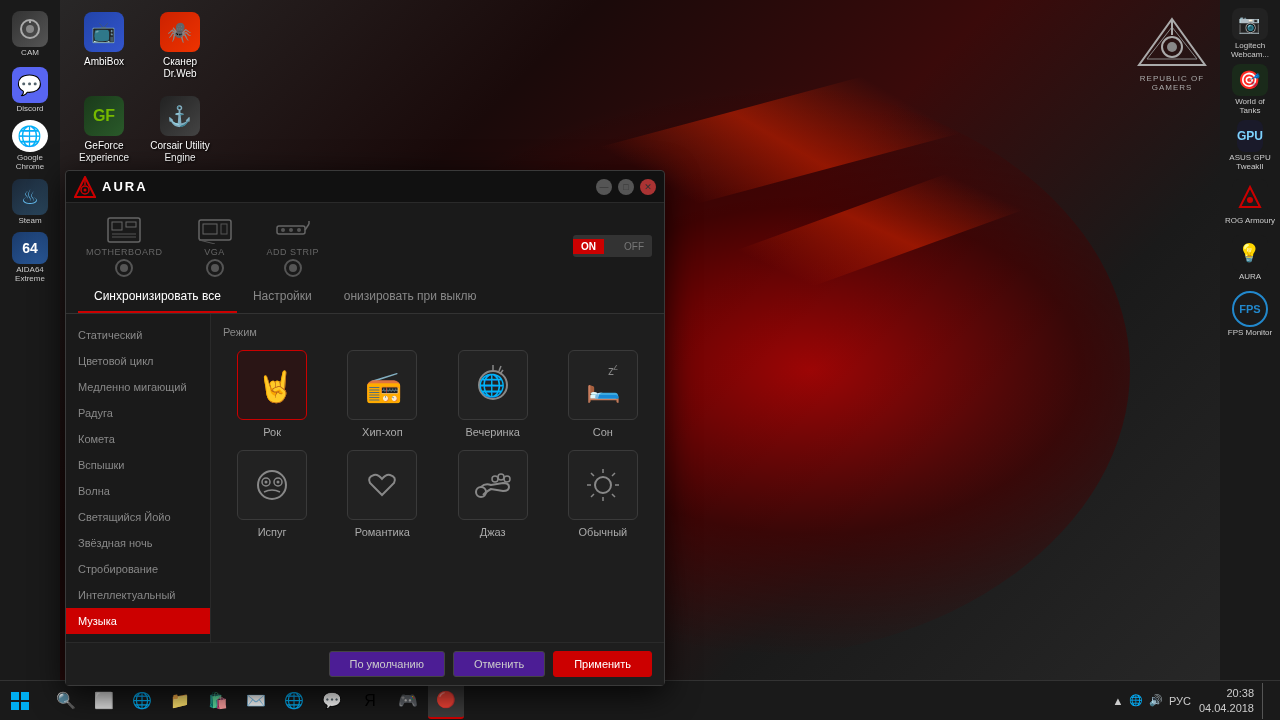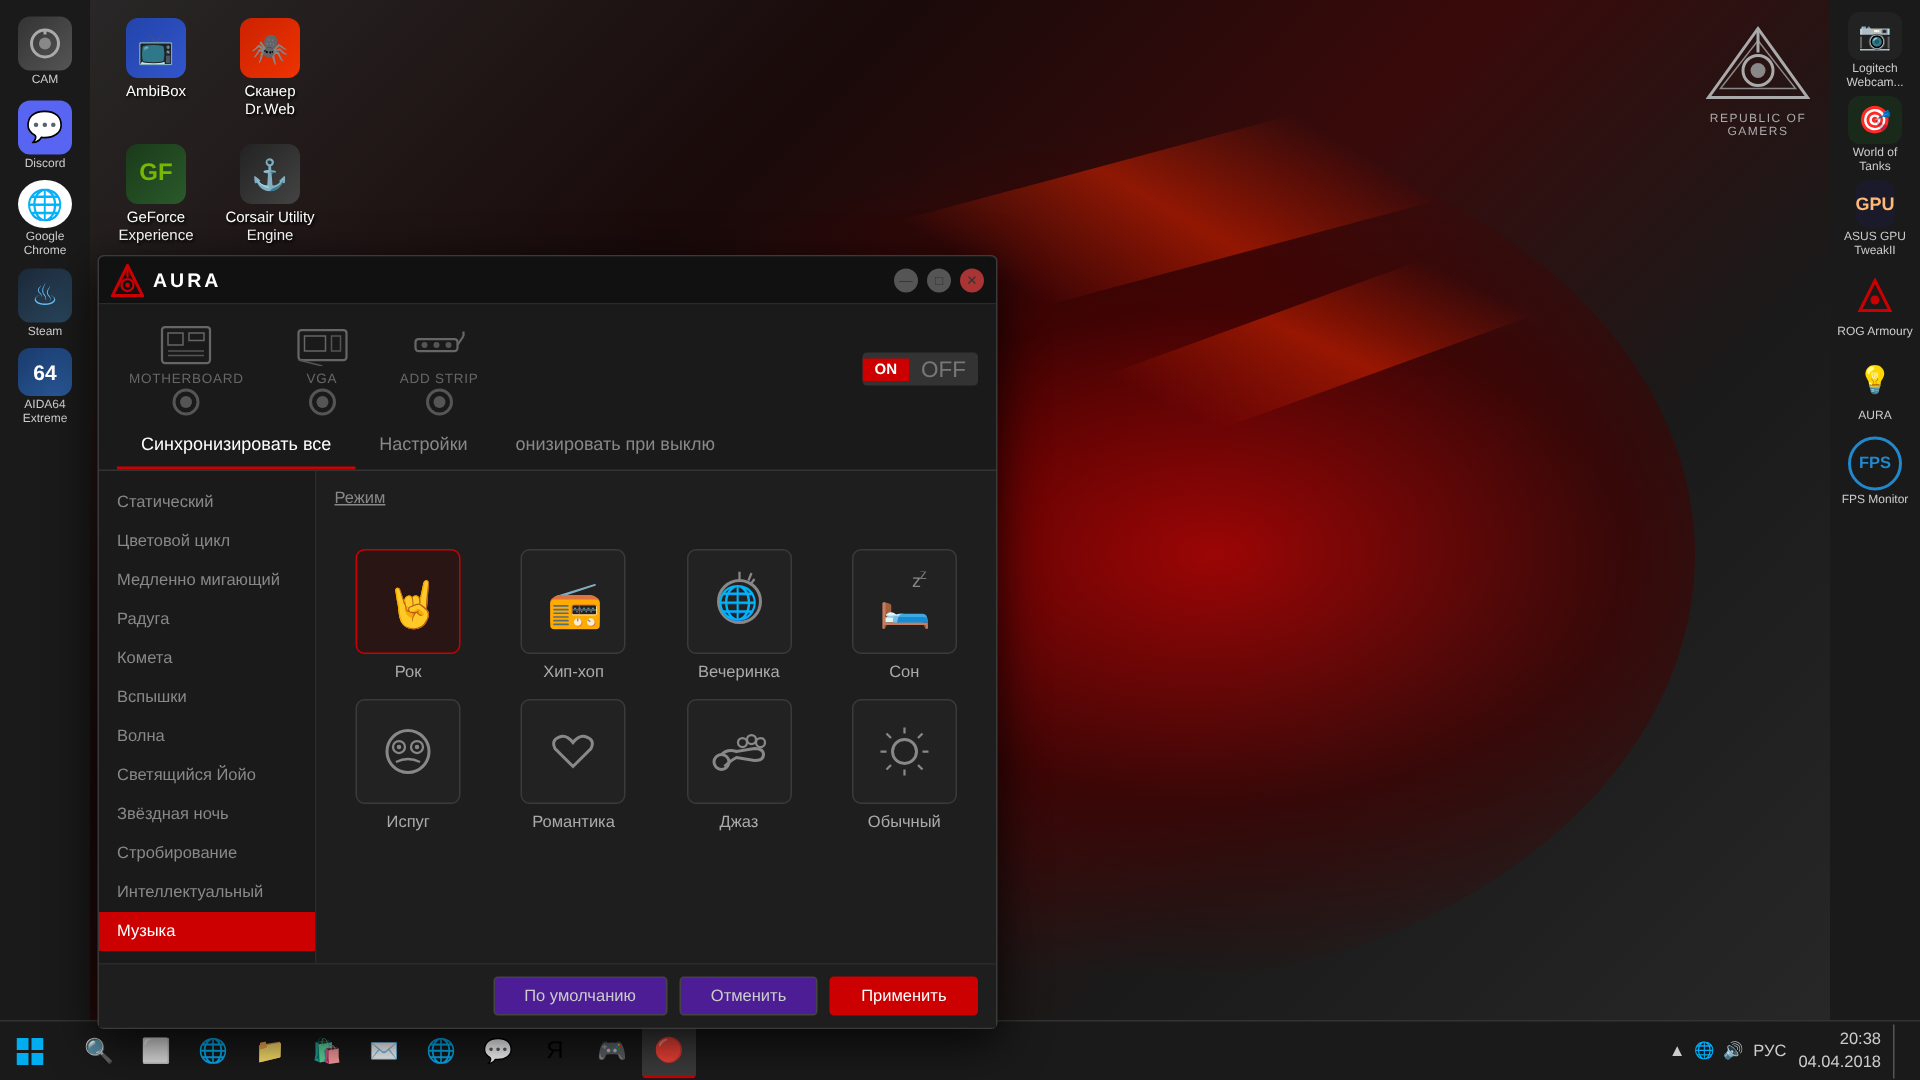--- a/index.html
+++ b/index.html
@@ -319,38 +319,38 @@
       display: flex;
       align-items: center;
       justify-content: center;
     }
 
     
     .power-toggle {
       margin-left: auto;
       display: flex;
       align-items: center;
-      gap: 0;
+      gap: 12px;
       background: #333;
       border-radius: 3px;
       overflow: hidden;
       height: 22px;
     }
 
     .toggle-on {
       padding: 2px 8px;
       font-size: 10px;
       font-weight: bold;
       background: #cc0000;
       color: white;
     }
 
     .toggle-off {
       padding: 2px 8px;
-      font-size: 15px;
+      font-size: 10px;
       color: #777;
     }
 
     
     .nav-tabs {
       display: flex;
       gap: 0;
       background: #1a1a1a;
       border-bottom: 1px solid #333;
       padding: 0 12px;
@@ -397,22 +397,21 @@
 
     
     .aura-main {
       flex: 1;
       padding: 12px;
     }
 
     .mode-label {
       font-size: 11px;
       color: #888;
-      margin-bottom: 28px;
-      text-decoration: underline;
+      margin-bottom: 12px;
     }
 
     .mode-grid {
       display: grid;
       grid-template-columns: repeat(4, 1fr);
       gap: 12px;
       margin-bottom: 12px;
     }
 
     .mode-item {
@@ -571,21 +570,21 @@
     </div>
     <span class="icon-label">Logitech<br>Webcam...</span>
   </div>
   <div class="sidebar-app-icon">
     <div class="icon-img" style="background:#1a2a1a; border-radius:8px; width:36px; height:36px; display:flex; align-items:center; justify-content:center; font-size:18px;">
       🎯
     </div>
     <span class="icon-label">World of<br>Tanks</span>
   </div>
   <div class="sidebar-app-icon">
-    <div class="icon-img" style="background:#1a1a2a; border-radius:8px; width:26px; height:36px; display:flex; align-items:center; justify-content:center; font-size:12px; color:#fdba74; font-weight:bold;">
+    <div class="icon-img" style="background:#1a1a2a; border-radius:8px; width:26px; height:36px; display:flex; align-items:center; justify-content:center; font-size:12px; color:#7dd3fc; font-weight:bold;">
       GPU
     </div>
     <span class="icon-label">ASUS GPU<br>TweakII</span>
   </div>
   <div class="sidebar-app-icon">
     <div class="icon-img" style="background:#1a1a1a; border-radius:8px; width:36px; height:36px; display:flex; align-items:center; justify-content:center;">
       <svg width="24" height="24" viewBox="0 0 24 24">
         <polygon points="12,2 22,22 2,22" fill="none" stroke="#cc0000" stroke-width="2"></polygon>
         <circle cx="12" cy="15" r="3" fill="#cc0000"></circle>
       </svg>

